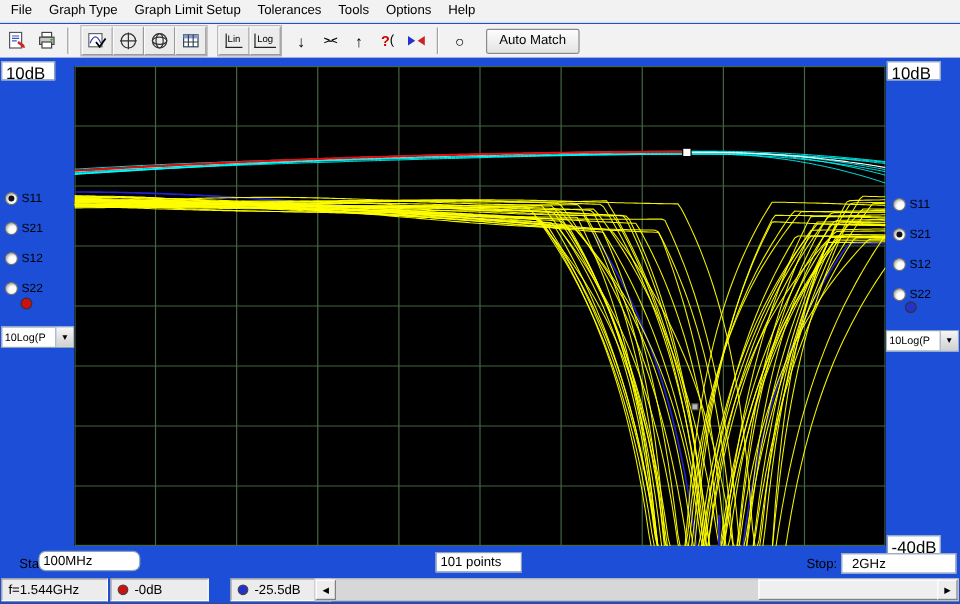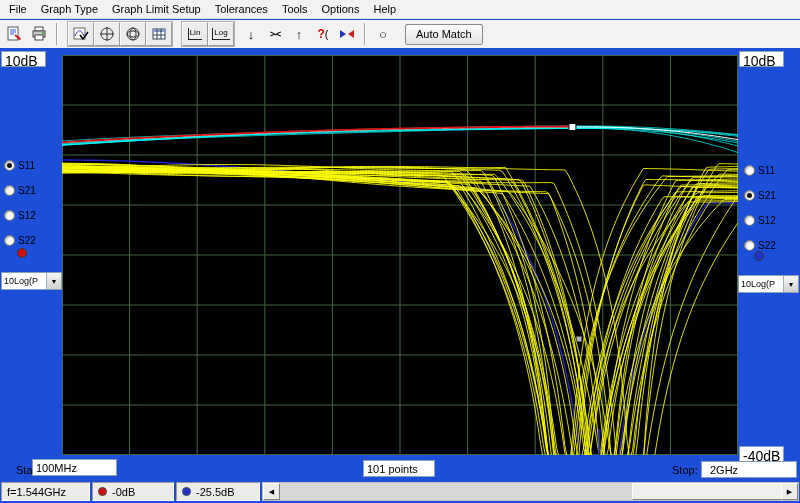--- a/index.html
+++ b/index.html
@@ -255,33 +255,33 @@
         <polyline points="0.0,90.4 3.4,90.1 6.8,89.9 10.1,89.7 13.5,89.4 16.9,89.2 20.3,89.0 23.7,88.8 27.0,88.6 30.4,88.3 33.8,88.1 37.2,87.9 40.6,87.7 43.9,87.5 47.3,87.2 50.7,87.0 54.1,86.8 57.5,86.6 60.8,86.4 64.2,86.2 67.6,86.0 71.0,85.8 74.4,85.5 77.7,85.3 81.1,85.1 84.5,84.9 87.9,84.7 91.3,84.5 94.6,84.3 98.0,84.1 101.4,83.9 104.8,83.7 108.2,83.5 111.5,83.4 114.9,83.2 118.3,83.0 121.7,82.8 125.1,82.6 128.4,82.4 131.8,82.3 135.2,82.1 138.6,81.9 142.0,81.7 145.3,81.6 148.7,81.4 152.1,81.2 155.5,81.1 158.9,80.9 162.2,80.7 165.6,80.6 169.0,80.4 172.4,80.3 175.8,80.1 179.1,80.0 182.5,79.8 185.9,79.7 189.3,79.5 192.7,79.4 196.0,79.3 199.4,79.1 202.8,79.0 206.2,78.9 209.6,78.7 212.9,78.6 216.3,78.5 219.7,78.4 223.1,78.3 226.5,78.1 229.8,78.0 233.2,77.9 236.6,77.8 240.0,77.7 243.4,77.6 246.7,77.5 250.1,77.4 253.5,77.3 256.9,77.2 260.3,77.1 263.6,77.0 267.0,76.9 270.4,76.9 273.8,76.8 277.2,76.7 280.5,76.6 283.9,76.5 287.3,76.5 290.7,76.4 294.1,76.3 297.4,76.2 300.8,76.2 304.2,76.1 307.6,76.0 311.0,76.0 314.3,75.9 317.7,75.8 321.1,75.8 324.5,75.7 327.9,75.6 331.2,75.6 334.6,75.5 338.0,75.5 341.4,75.4 344.8,75.4 348.1,75.3 351.5,75.3 354.9,75.2 358.3,75.2 361.7,75.1 365.0,75.1 368.4,75.0 371.8,75.0 375.2,74.9 378.6,74.9 381.9,74.8 385.3,74.8 388.7,74.7 392.1,74.7 395.5,74.6 398.8,74.6 402.2,74.6 405.6,74.5 409.0,74.5 412.4,74.4 415.7,74.4 419.1,74.3 422.5,74.3 425.9,74.3 429.3,74.2 432.6,74.2 436.0,74.1 439.4,74.1 442.8,74.1 446.2,74.0 449.5,74.0 452.9,74.0 456.3,73.9 459.7,73.9 463.1,73.9 466.4,73.8 469.8,73.8 473.2,73.7 476.6,73.7 480.0,73.7 483.3,73.7 486.7,73.6 490.1,73.6 493.5,73.6 496.9,73.5 500.2,73.5 503.6,73.5 507.0,73.4 510.4,73.4 513.8,73.4 517.1,73.4 520.5,73.3 523.9,73.3 527.3,73.3 530.7,73.3 534.0,73.3 537.4,73.3 540.8,73.3 544.2,73.3 547.6,73.3 550.9,73.3 554.3,73.4 557.7,73.4 561.1,73.5 564.5,73.5 567.8,73.6 571.2,73.7 574.6,73.8 578.0,73.9 581.4,74.0 584.7,74.1 588.1,74.2 591.5,74.3 594.9,74.4 598.3,74.6 601.6,74.7 605.0,74.9 608.4,75.1 611.8,75.2 615.2,75.4 618.5,75.6 621.9,75.8 625.3,76.0 628.7,76.3 632.1,76.5 635.4,76.7 638.8,77.0 642.2,77.2 645.6,77.5 649.0,77.8 652.3,78.1 655.7,78.4 659.1,78.7 662.5,79.0 665.9,79.3 669.2,79.6 672.6,79.9 676.0,80.3" fill="none" stroke="#00ffff" stroke-width="0.8" stroke-opacity="0.9"></polyline>
         <polyline points="0.0,87.8 3.4,87.6 6.8,87.4 10.1,87.2 13.5,87.0 16.9,86.8 20.3,86.6 23.7,86.4 27.0,86.2 30.4,86.0 33.8,85.9 37.2,85.7 40.6,85.5 43.9,85.3 47.3,85.1 50.7,84.9 54.1,84.7 57.5,84.6 60.8,84.4 64.2,84.2 67.6,84.0 71.0,83.8 74.4,83.7 77.7,83.5 81.1,83.3 84.5,83.2 87.9,83.0 91.3,82.8 94.6,82.6 98.0,82.5 101.4,82.3 104.8,82.2 108.2,82.0 111.5,81.8 114.9,81.7 118.3,81.5 121.7,81.4 125.1,81.2 128.4,81.1 131.8,80.9 135.2,80.7 138.6,80.6 142.0,80.4 145.3,80.3 148.7,80.2 152.1,80.0 155.5,79.9 158.9,79.7 162.2,79.6 165.6,79.4 169.0,79.3 172.4,79.2 175.8,79.0 179.1,78.9 182.5,78.8 185.9,78.6 189.3,78.5 192.7,78.4 196.0,78.2 199.4,78.1 202.8,78.0 206.2,77.9 209.6,77.7 212.9,77.6 216.3,77.5 219.7,77.4 223.1,77.3 226.5,77.1 229.8,77.0 233.2,76.9 236.6,76.8 240.0,76.7 243.4,76.6 246.7,76.5 250.1,76.4 253.5,76.3 256.9,76.2 260.3,76.1 263.6,76.0 267.0,75.9 270.4,75.8 273.8,75.7 277.2,75.6 280.5,75.5 283.9,75.4 287.3,75.3 290.7,75.2 294.1,75.1 297.4,75.0 300.8,74.9 304.2,74.8 307.6,74.7 311.0,74.7 314.3,74.6 317.7,74.5 321.1,74.4 324.5,74.3 327.9,74.3 331.2,74.2 334.6,74.1 338.0,74.0 341.4,74.0 344.8,73.9 348.1,73.8 351.5,73.8 354.9,73.7 358.3,73.6 361.7,73.6 365.0,73.5 368.4,73.4 371.8,73.4 375.2,73.3 378.6,73.3 381.9,73.2 385.3,73.1 388.7,73.1 392.1,73.0 395.5,73.0 398.8,72.9 402.2,72.9 405.6,72.8 409.0,72.8 412.4,72.8 415.7,72.7 419.1,72.7 422.5,72.6 425.9,72.6 429.3,72.5 432.6,72.5 436.0,72.5 439.4,72.4 442.8,72.4 446.2,72.4 449.5,72.3 452.9,72.3 456.3,72.3 459.7,72.3 463.1,72.2 466.4,72.2 469.8,72.2 473.2,72.2 476.6,72.1 480.0,72.1 483.3,72.1 486.7,72.1 490.1,72.1 493.5,72.1 496.9,72.1 500.2,72.0 503.6,72.0 507.0,72.0 510.4,72.0 513.8,72.0 517.1,72.0 520.5,72.0 523.9,72.0 527.3,72.0 530.7,72.0 534.0,72.0 537.4,72.1 540.8,72.1 544.2,72.2 547.6,72.2 550.9,72.3 554.3,72.4 557.7,72.5 561.1,72.7 564.5,72.8 567.8,72.9 571.2,73.1 574.6,73.3 578.0,73.5 581.4,73.7 584.7,73.9 588.1,74.1 591.5,74.3 594.9,74.6 598.3,74.9 601.6,75.1 605.0,75.4 608.4,75.7 611.8,76.1 615.2,76.4 618.5,76.7 621.9,77.1 625.3,77.5 628.7,77.9 632.1,78.2 635.4,78.7 638.8,79.1 642.2,79.5 645.6,80.0 649.0,80.4 652.3,80.9 655.7,81.4 659.1,81.9 662.5,82.4 665.9,82.9 669.2,83.5 672.6,84.0 676.0,84.6" fill="none" stroke="#ffffff" stroke-width="1" stroke-opacity="1"></polyline>
         <polyline points="0.0,87.3 3.4,87.1 6.8,86.9 10.1,86.7 13.5,86.5 16.9,86.3 20.3,86.1 23.7,85.9 27.0,85.7 30.4,85.5 33.8,85.4 37.2,85.2 40.6,85.0 43.9,84.8 47.3,84.6 50.7,84.4 54.1,84.2 57.5,84.1 60.8,83.9 64.2,83.7 67.6,83.5 71.0,83.3 74.4,83.2 77.7,83.0 81.1,82.8 84.5,82.7 87.9,82.5 91.3,82.3 94.6,82.1 98.0,82.0 101.4,81.8 104.8,81.7 108.2,81.5 111.5,81.3 114.9,81.2 118.3,81.0 121.7,80.9 125.1,80.7 128.4,80.6 131.8,80.4 135.2,80.2 138.6,80.1 142.0,79.9 145.3,79.8 148.7,79.7 152.1,79.5 155.5,79.4 158.9,79.2 162.2,79.1 165.6,78.9 169.0,78.8 172.4,78.7 175.8,78.5 179.1,78.4 182.5,78.3 185.9,78.1 189.3,78.0 192.7,77.9 196.0,77.7 199.4,77.6 202.8,77.5 206.2,77.4 209.6,77.2 212.9,77.1 216.3,77.0 219.7,76.9 223.1,76.8 226.5,76.6 229.8,76.5 233.2,76.4 236.6,76.3 240.0,76.2 243.4,76.1 246.7,76.0 250.1,75.9 253.5,75.8 256.9,75.7 260.3,75.6 263.6,75.5 267.0,75.4 270.4,75.3 273.8,75.2 277.2,75.1 280.5,75.0 283.9,74.9 287.3,74.8 290.7,74.7 294.1,74.6 297.4,74.5 300.8,74.4 304.2,74.3 307.6,74.2 311.0,74.2 314.3,74.1 317.7,74.0 321.1,73.9 324.5,73.8 327.9,73.8 331.2,73.7 334.6,73.6 338.0,73.5 341.4,73.5 344.8,73.4 348.1,73.3 351.5,73.3 354.9,73.2 358.3,73.1 361.7,73.1 365.0,73.0 368.4,72.9 371.8,72.9 375.2,72.8 378.6,72.8 381.9,72.7 385.3,72.6 388.7,72.6 392.1,72.5 395.5,72.5 398.8,72.4 402.2,72.4 405.6,72.3 409.0,72.3 412.4,72.3 415.7,72.2 419.1,72.2 422.5,72.1 425.9,72.1 429.3,72.0 432.6,72.0 436.0,72.0 439.4,71.9 442.8,71.9 446.2,71.9 449.5,71.8 452.9,71.8 456.3,71.8 459.7,71.8 463.1,71.7 466.4,71.7 469.8,71.7 473.2,71.7 476.6,71.6 480.0,71.6 483.3,71.6 486.7,71.6 490.1,71.6 493.5,71.6 496.9,71.6 500.2,71.5 503.6,71.5 507.0,71.5 510.4,71.5" fill="none" stroke="#dd1111" stroke-width="1.8" stroke-opacity="1"></polyline>
         <line x1="537.4" y1="374" x2="537.4" y2="400" stroke="#2222cc" stroke-width="2"></line>
         <rect x="506.9" y="68.5" width="7" height="7" fill="#ffffff" stroke="#000000"></rect>
         <rect x="514.6" y="281.5" width="5" height="5" fill="#b8b8b8" stroke="#555555"></rect>
       </svg>
   </div>
 
   <span class="lbl" style="left:16px; top:464px;">Start:</span>
-  <input class="field" style="left: 32px; top: 459px; width: 85px;" value="100MHz">
+  <input class="field" style="left: 32px; top: 459px; width: 85px; border-radius: 6px;" value="100MHz">
   <input class="field" style="left: 363px; top: 460px; width: 72px;" value="101 points">
   <span class="lbl" style="left:672px; top:464px;">Stop:</span>
   <input class="field" style="left: 701px; top: 461px; width: 96px; padding-left: 8px;" value="2GHz">
 
   <div class="sbox" style="left:1px; width:89px;">
     <span>f=1.544GHz</span>
   </div>
   <div class="sbox" style="left:92px; width:82px;">
     <span class="sdot" style="background: rgb(208, 16, 16);"></span>
     <span>-0dB</span>
   </div>
-  <div class="sbox" style="left:176px; width:84px;">
+  <div class="sbox" style="left:192px; width:84px;">
     <span class="sdot" style="background: rgb(34, 51, 204);"></span>
     <span>-25.5dB</span>
   </div>
   <div class="scroll" style="left:262px; width:537px;">
     <div class="sarrow" style="left:0;">
       <span>◀</span>
     </div>
     <div class="sthumb" style="left:369px; width:152px;"></div>
     <div class="sarrow" style="right:0;">
       <span>▶</span>

